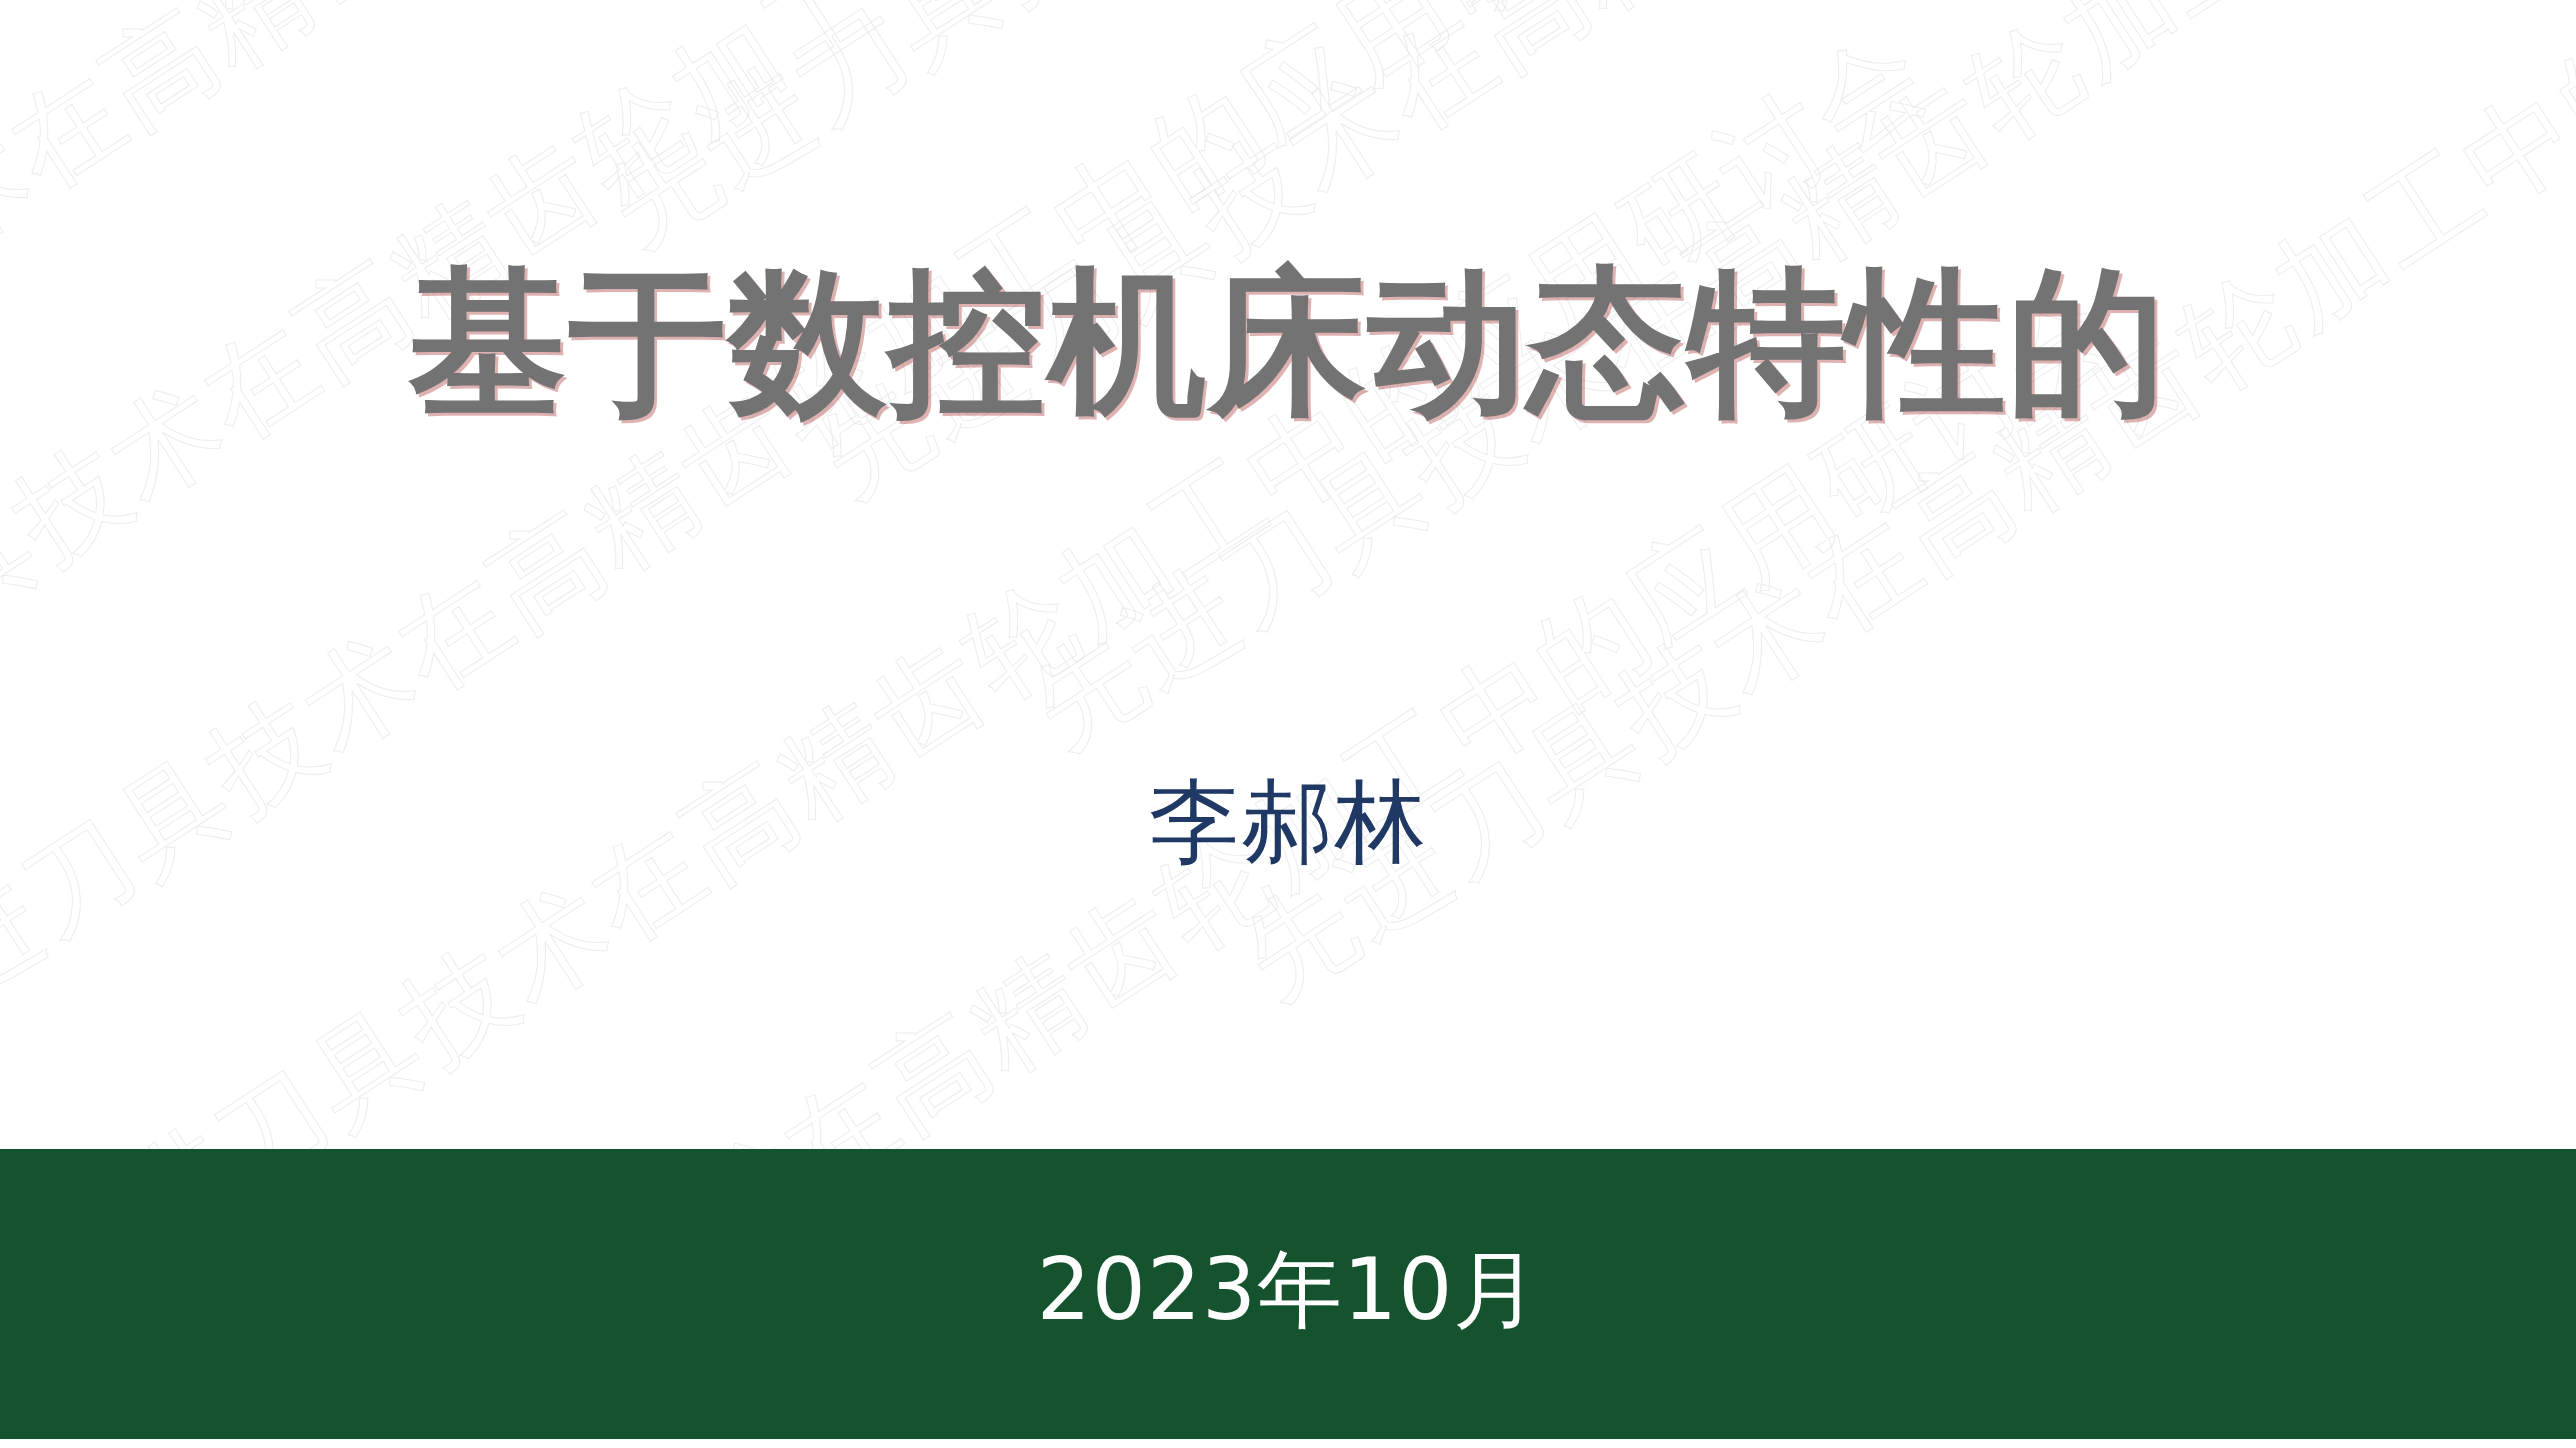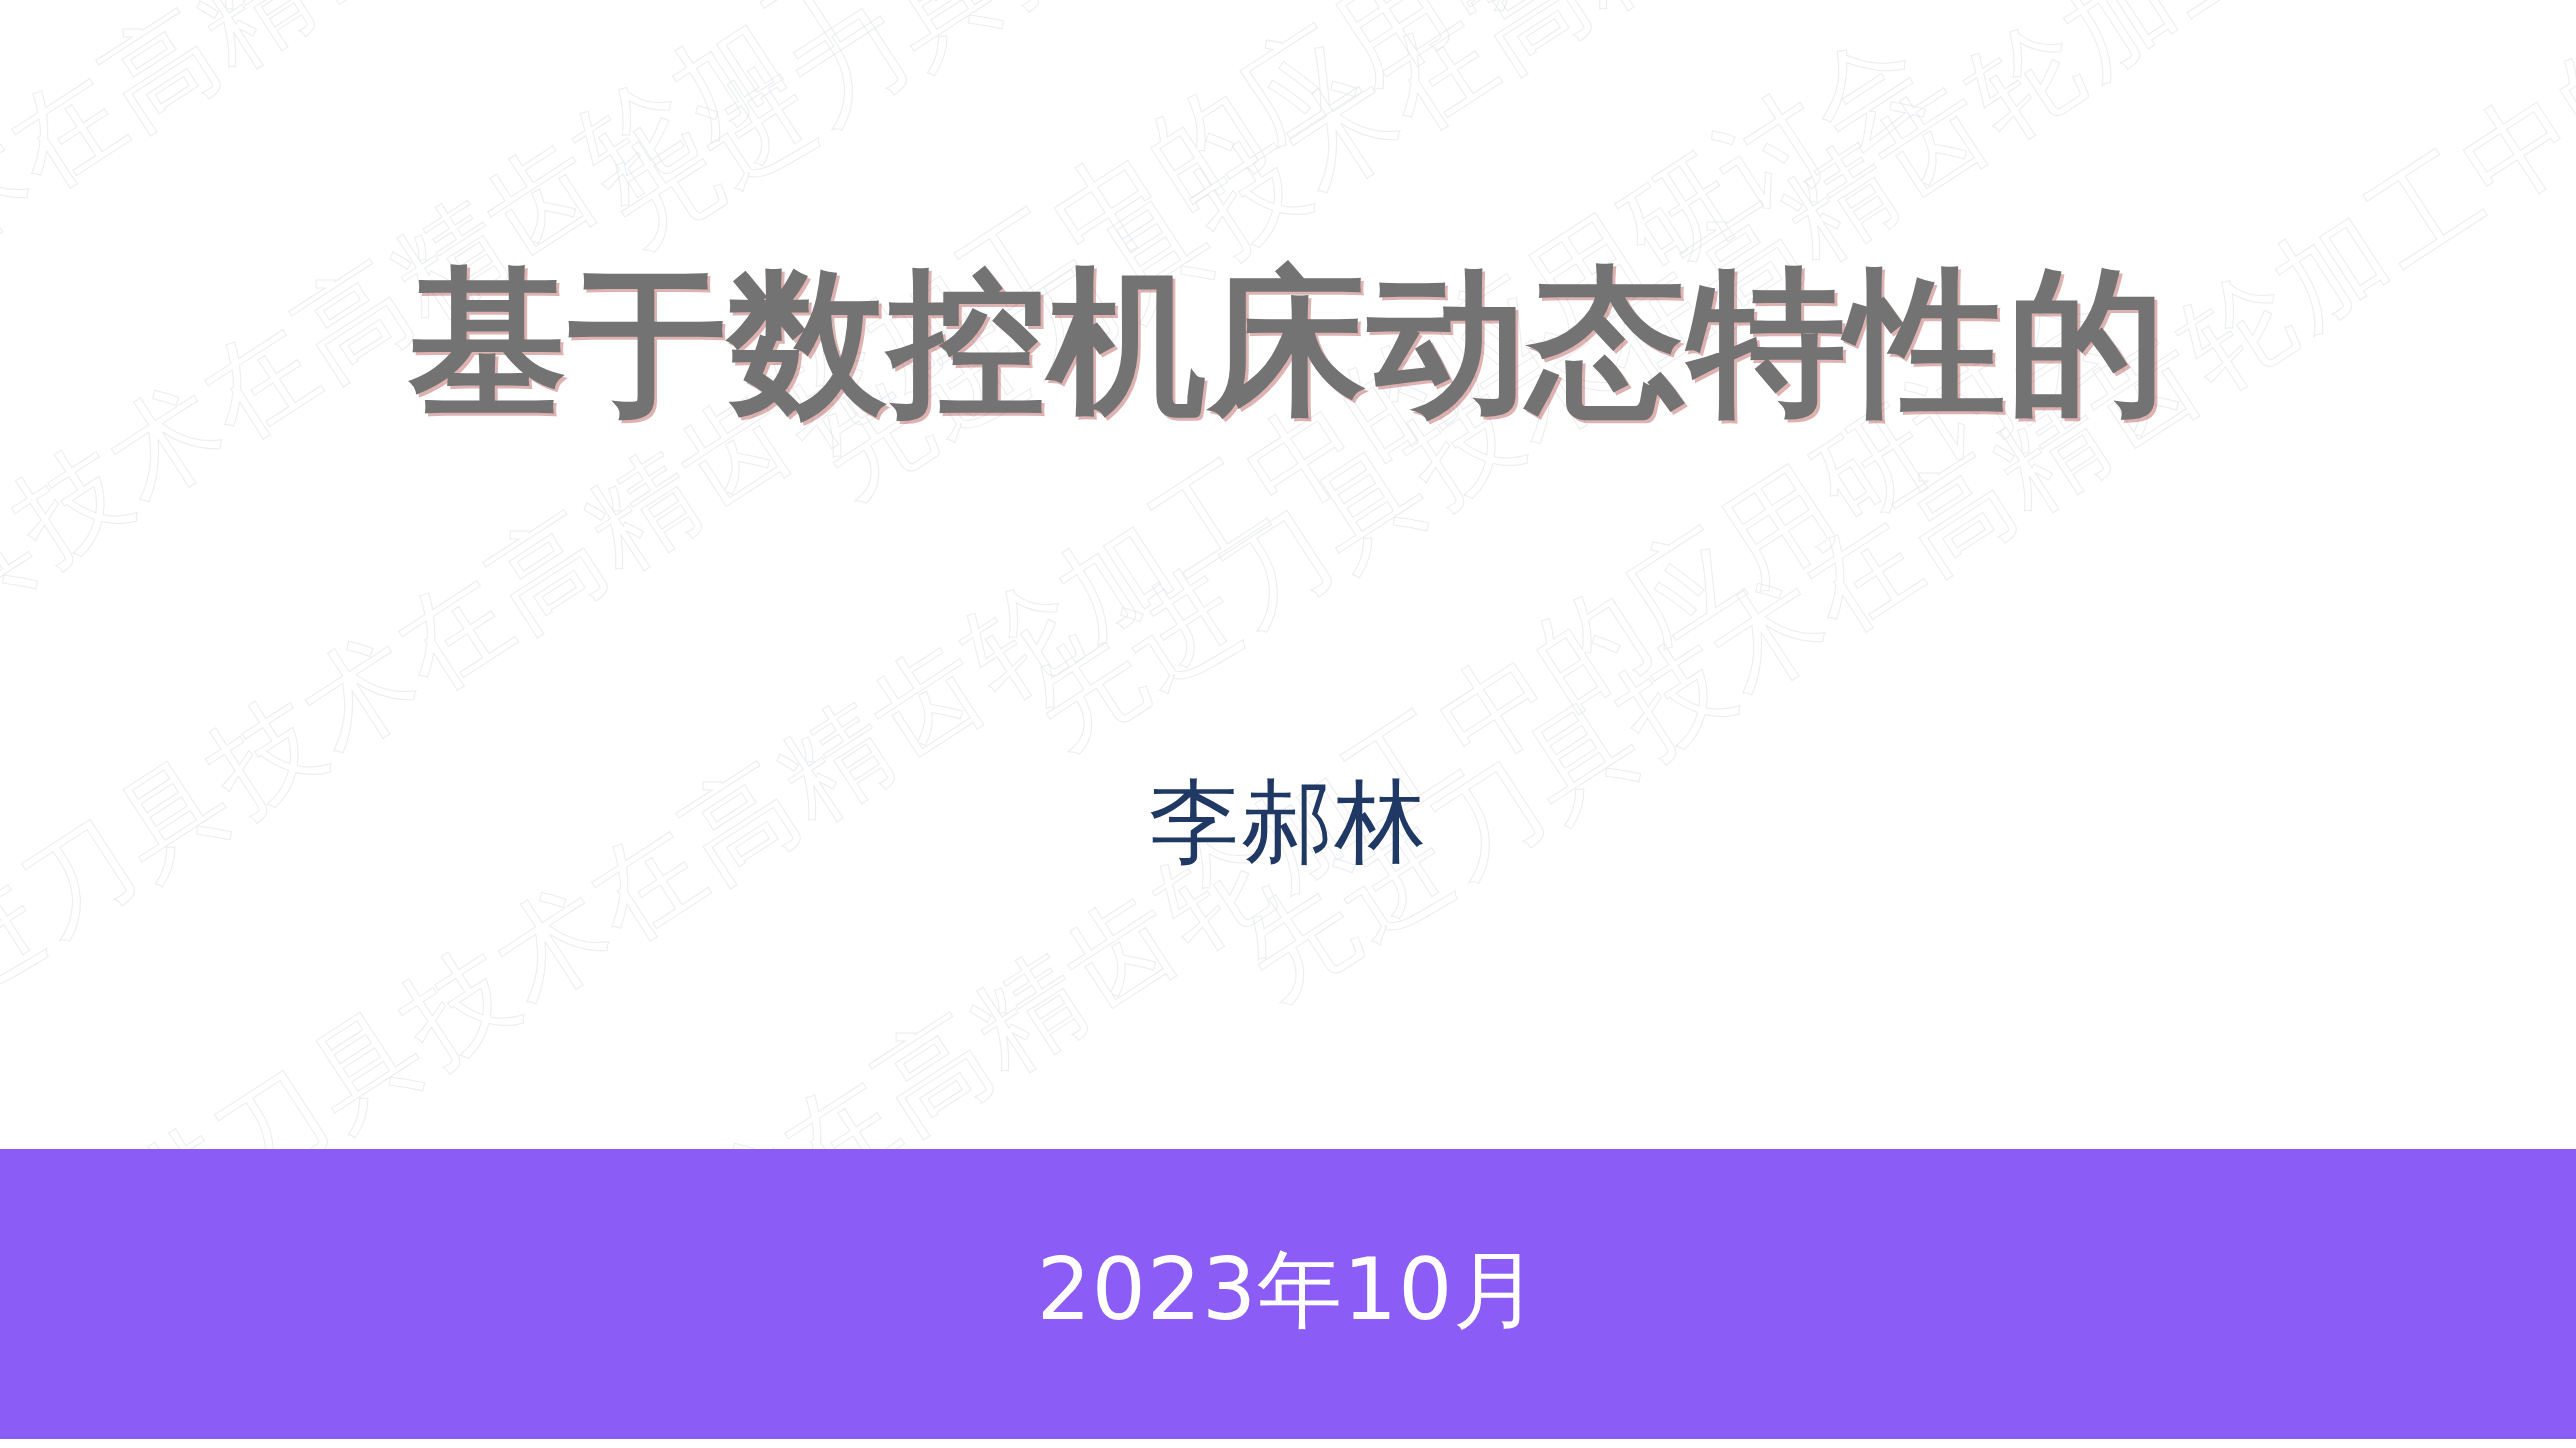--- a/index.html
+++ b/index.html
@@ -79,21 +79,21 @@
   }
 
   
   #footer-bar {
     position: absolute;
     z-index: 2;
     left: 0;
     top: 1149px;
     width: 2576px;
     height: 290px;
-    background: #8b5cf6;
+    background: #14532d;
     display: flex;
     align-items: center;
     justify-content: center;
   }
   #footer-date {
     color: #ffffff;
     font-size: 85px;
     font-weight: normal;
     letter-spacing: 1px;
     font-family: "DejaVu Sans", "Liberation Sans", sans-serif;

